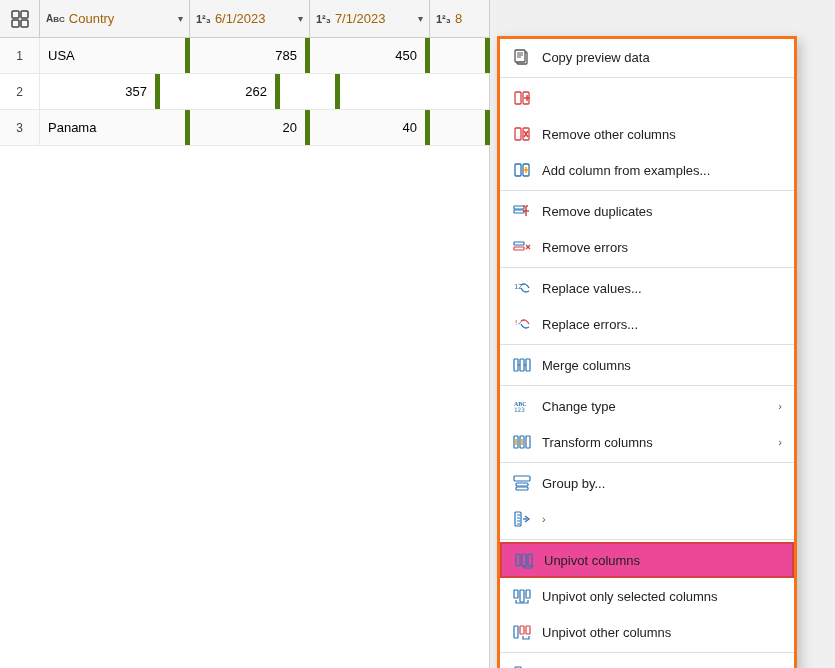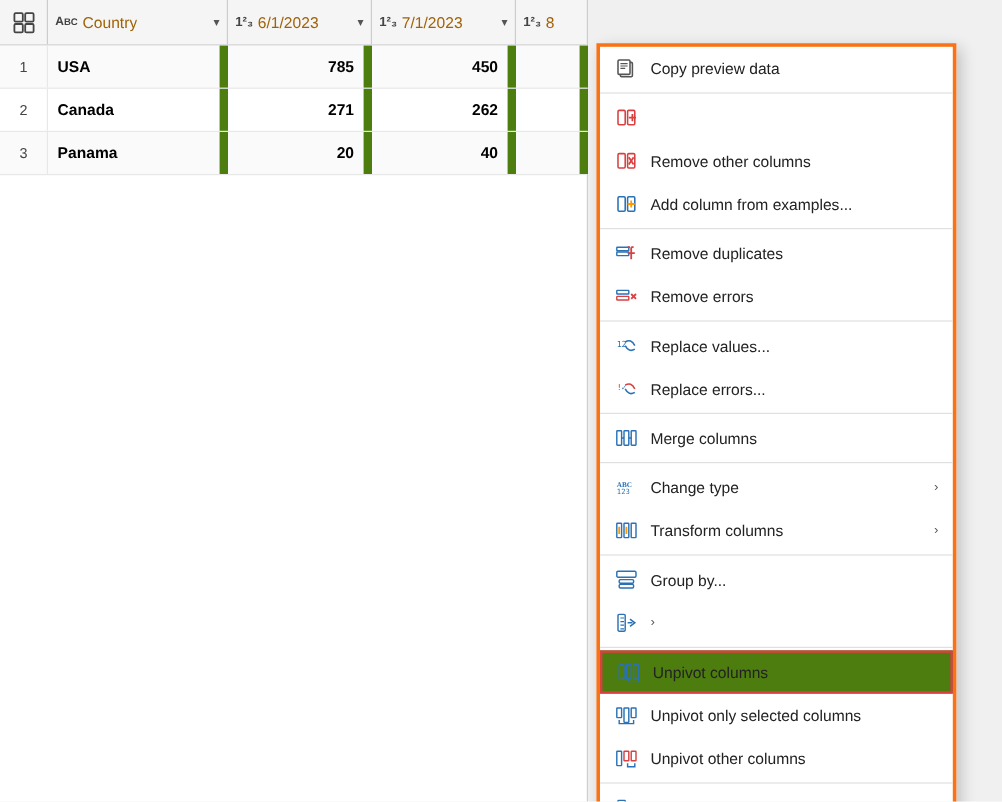--- a/index.html
+++ b/index.html
@@ -94,26 +94,25 @@
       border-right: 1px solid #e8e8e8;
       height: 100%;
       display: flex;
       align-items: center;
       justify-content: center;
       color: #444;
       font-size: 12px;
     }
 
     .cell {
-      border-right: 7px solid #4d7c0f;
+      border-right: 5px solid #4d7c0f;
       height: 100%;
       display: flex;
       align-items: center;
       padding: 0 8px;
-      font-weight: bold;
     }
 
     .cell-country { width: 150px; min-width: 150px; }
     .cell-num { width: 120px; min-width: 120px; justify-content: flex-end; }
     .cell-num2 { width: 120px; min-width: 120px; justify-content: flex-end; }
     .cell-num3 { width: 60px; min-width: 60px; }
 
     
     .context-menu {
       position: absolute;
@@ -130,21 +129,21 @@
     .menu-item {
       display: flex;
       align-items: center;
       padding: 6px 12px;
       gap: 10px;
       cursor: pointer;
       height: 36px;
     }
 
     .menu-item.highlighted {
-      background: #4d7c0f;
+      background: #ec4899;
       border: 2px solid #d94040;
     }
 
     .menu-icon {
       width: 20px;
       min-width: 20px;
       height: 20px;
       display: flex;
       align-items: center;
       justify-content: center;
@@ -219,22 +218,21 @@
   <div class="table-row">
     <div class="cell-index">1</div>
     <div class="cell cell-country">USA</div>
     <div class="cell cell-num">785</div>
     <div class="cell cell-num2">450</div>
     <div class="cell cell-num3"></div>
   </div>
 
   <div class="table-row">
     <div class="cell-index">2</div>
-    <div class="cell cell-country">Canada</div>
-    <div class="cell cell-num">271</div>
+    <div class="cell cell-num">357</div>
     <div class="cell cell-num2">262</div>
     <div class="cell cell-num3"></div>
   </div>
 
   <div class="table-row">
     <div class="cell-index">3</div>
     <div class="cell cell-country">Panama</div>
     <div class="cell cell-num">20</div>
     <div class="cell cell-num2">40</div>
     <div class="cell cell-num3"></div>

